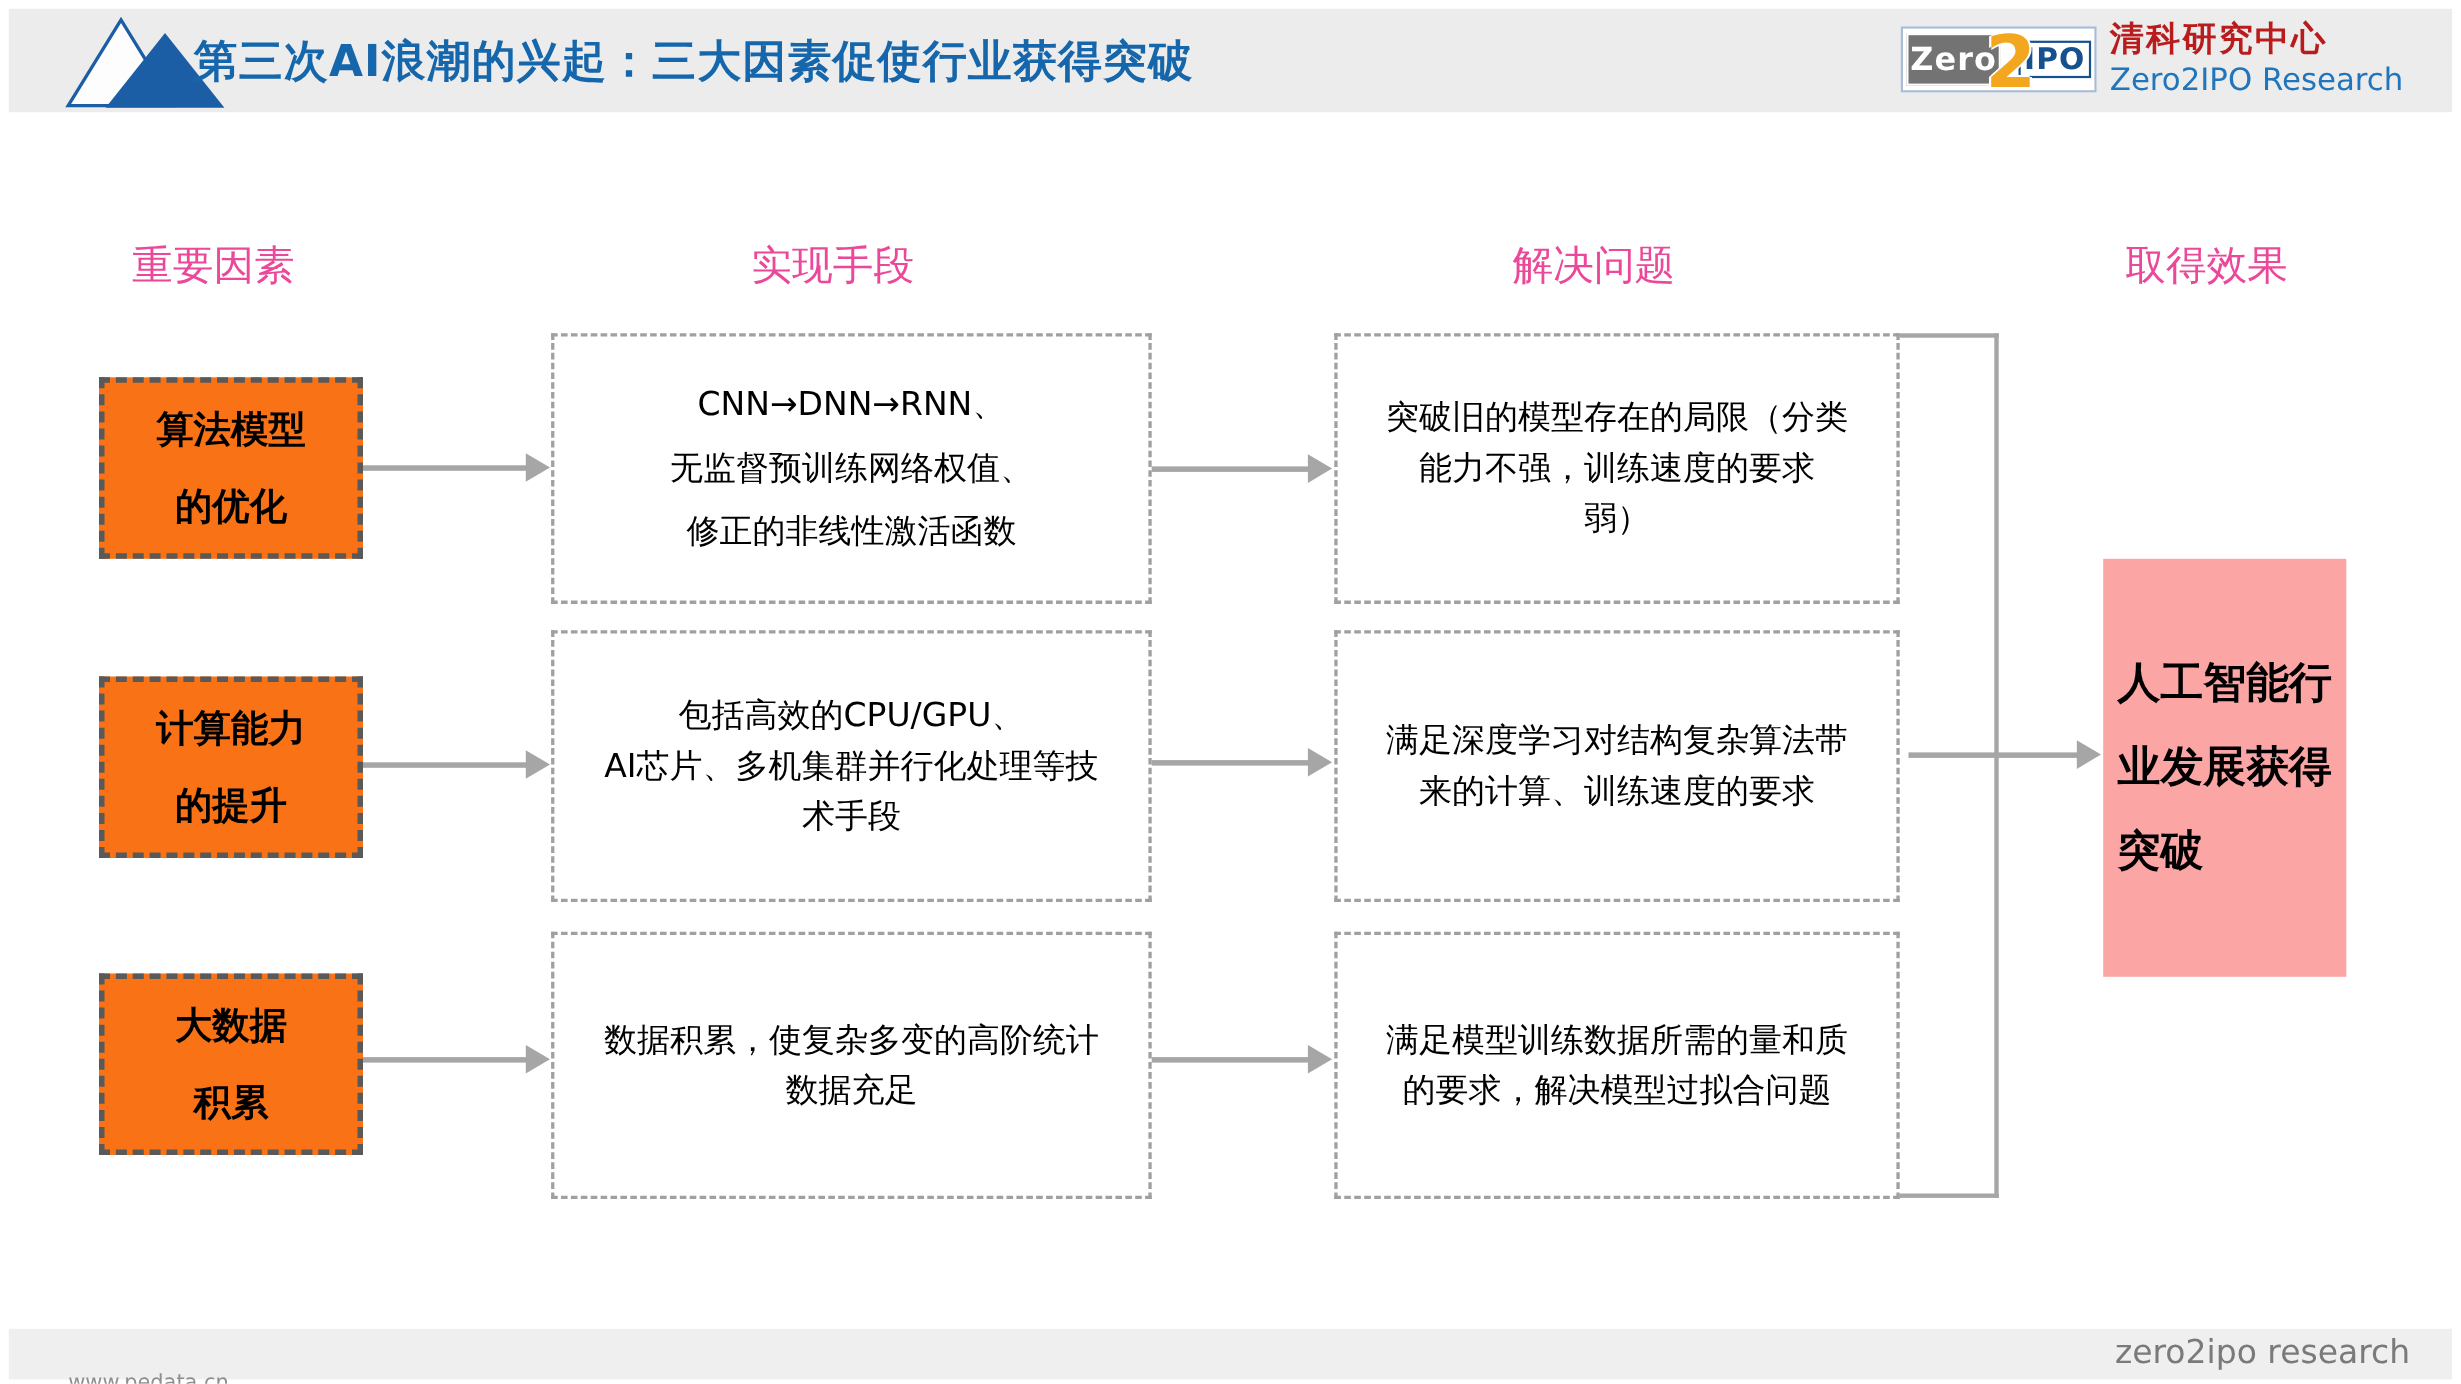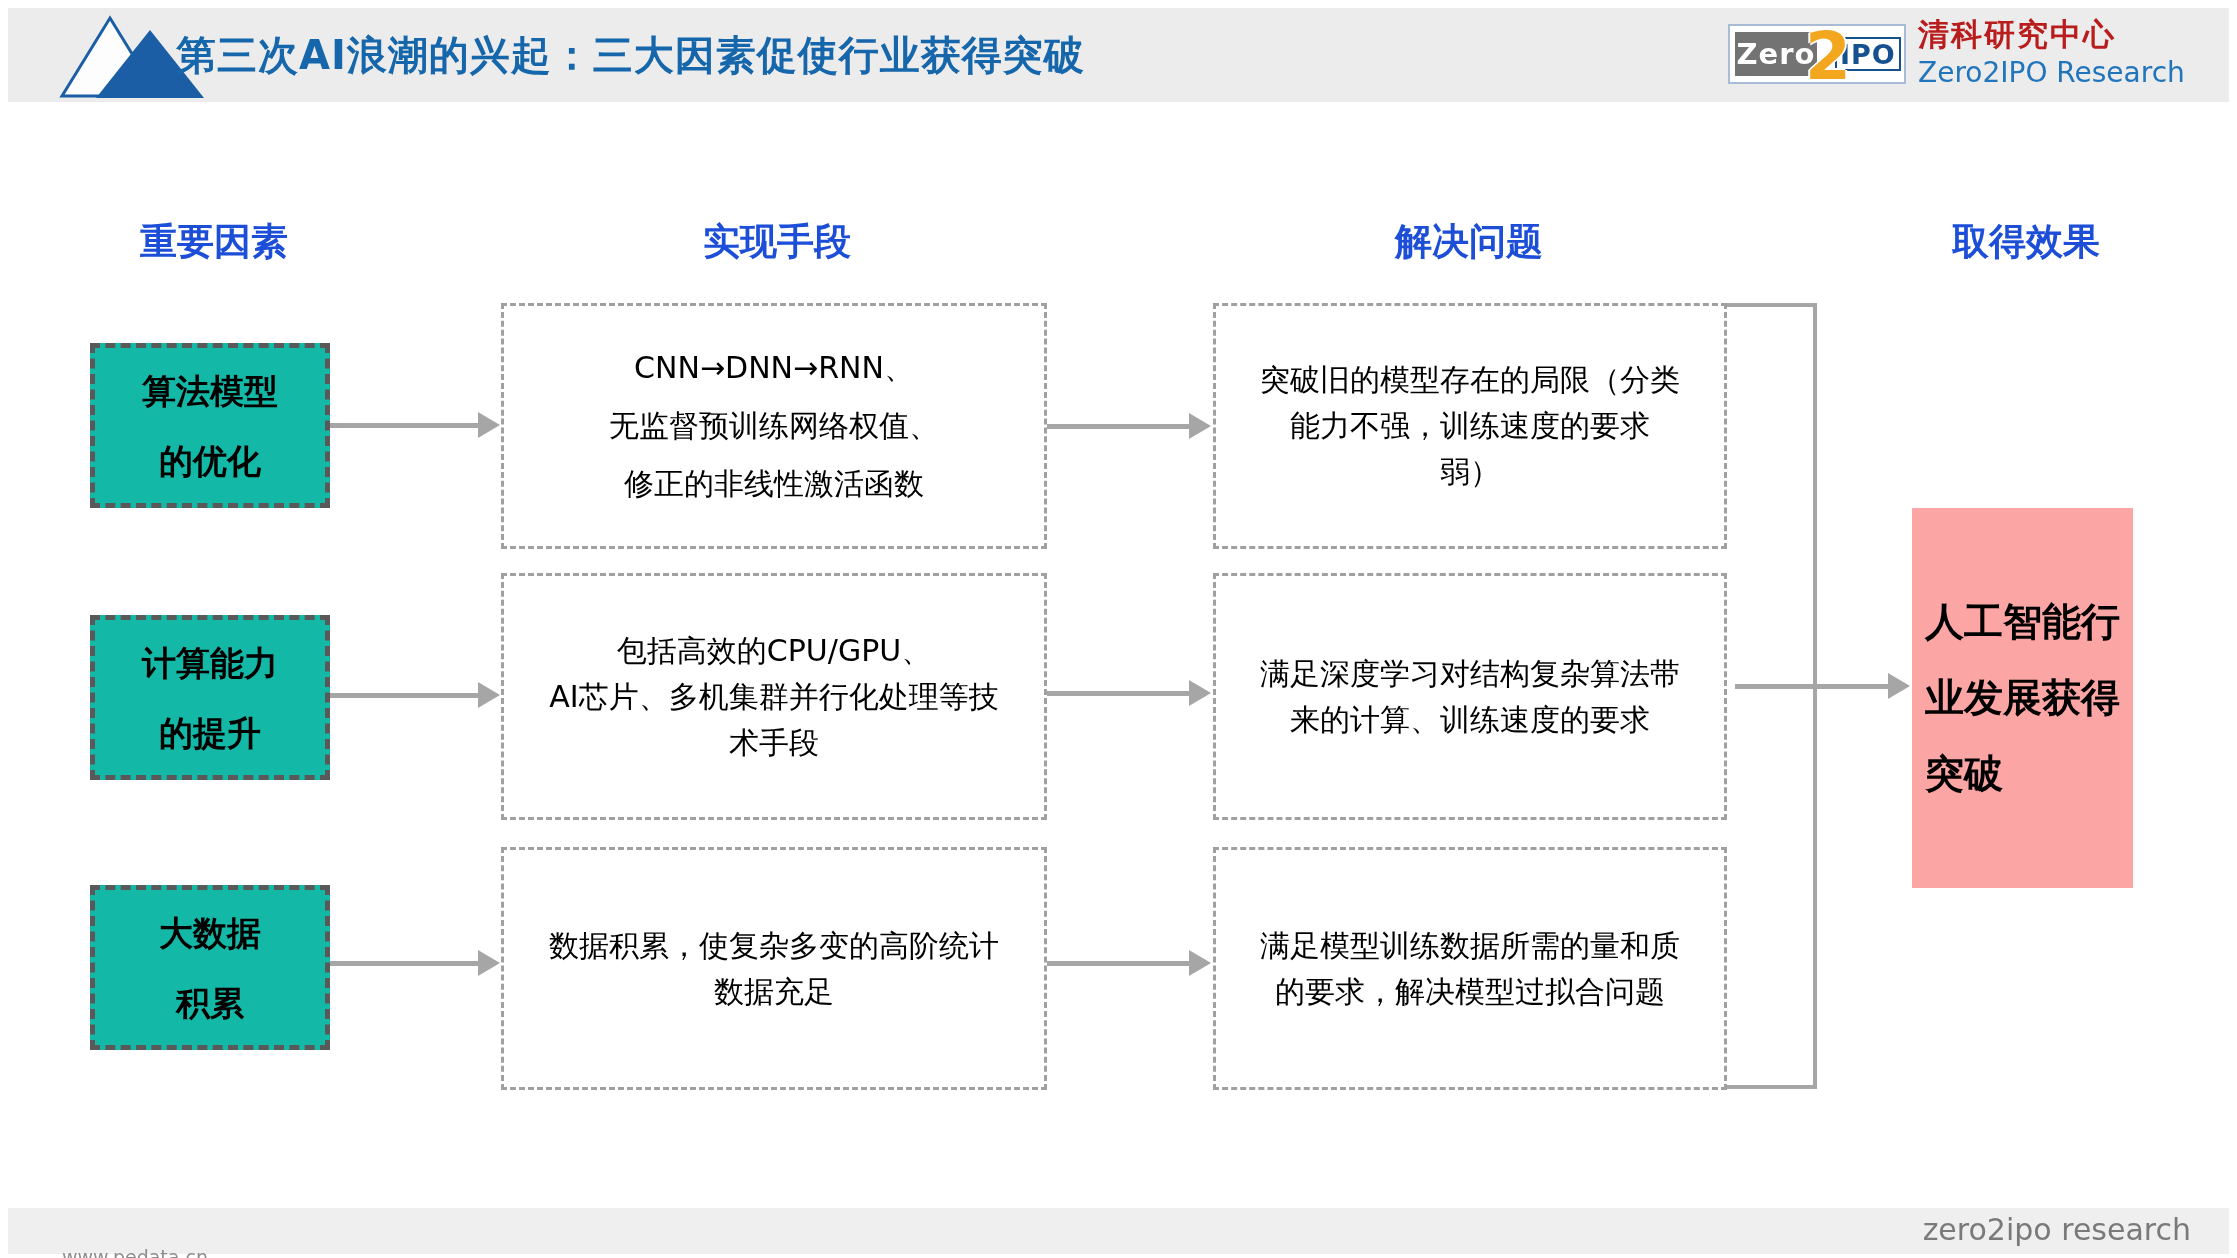--- a/index.html
+++ b/index.html
@@ -28,31 +28,31 @@
   .z2-two { position:relative; z-index:2; margin:0 -16px 0 -14px; color:#F2A71E;
     font-size:66px; font-weight:bold; line-height:1; transform:translateY(3px);
     text-shadow:2px 0 0 #fff,-2px 0 0 #fff,0 2px 0 #fff,0 -2px 0 #fff; }
   .z2-ipo { display:flex; align-items:center; justify-content:center;
     width:66px; height:34px; background:#fff; color:#15508F; font-weight:bold;
     font-size:27px; border:2px solid #15508F; letter-spacing:1px; }
   .org-cn { left:1918px; top:14px; font-size:31px; font-weight:bold; color:#b91c1c; letter-spacing:2px; }
   .org-en { left:1918px; top:56px; font-size:28px; color:#2175BC; }
 
   
-  .col-h { top:218px; height:48px; font-size:37px; font-weight:bold; color:#1d4ed8;
-    text-align:center; line-height:48px; }
+  .col-h { top:218px; height:48px; font-size:37px; font-weight:normal; color:#ec4899;
+    text-align:left; line-height:48px; }
   .col-h.c1 { left:120px;  width:188px; }
   .col-h.c2 { left:683px;  width:188px; }
   .col-h.c3 { left:1375px; width:188px; }
   .col-h.c4 { left:1932px; width:188px; }
 
   
   .lines { white-space:pre-line; }
   .factor-box {
-    left:90px; width:240px; height:165px; background:#14b8a6;
+    left:90px; width:240px; height:165px; background:#f97316;
     border:5px dashed #595959;
     display:flex; align-items:center; justify-content:center; text-align:center;
     font-size:34px; font-weight:bold; line-height:70px;
   }
   .content-box {
     background:#fff; border:3px dashed #A0A0A0;
     display:flex; align-items:center; justify-content:center; text-align:center;
     font-size:30px; line-height:46px;
   }
   .means-box   { left:501px;  width:546px; }

